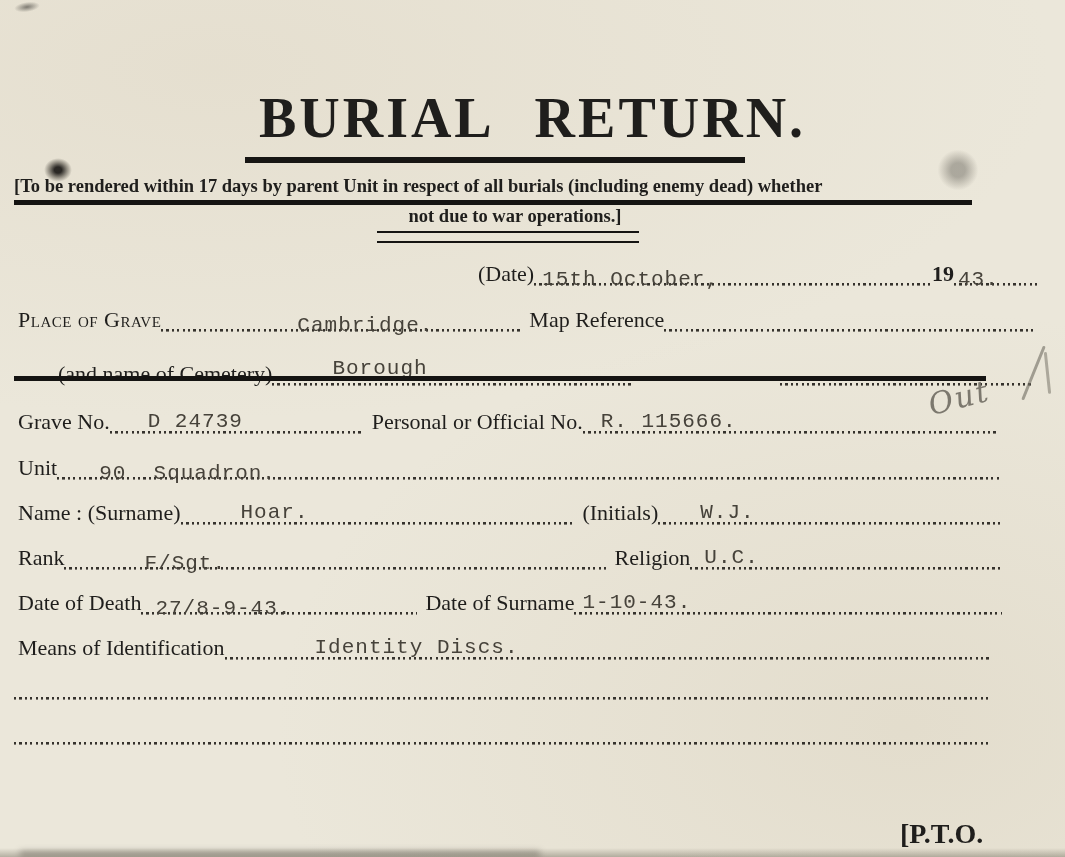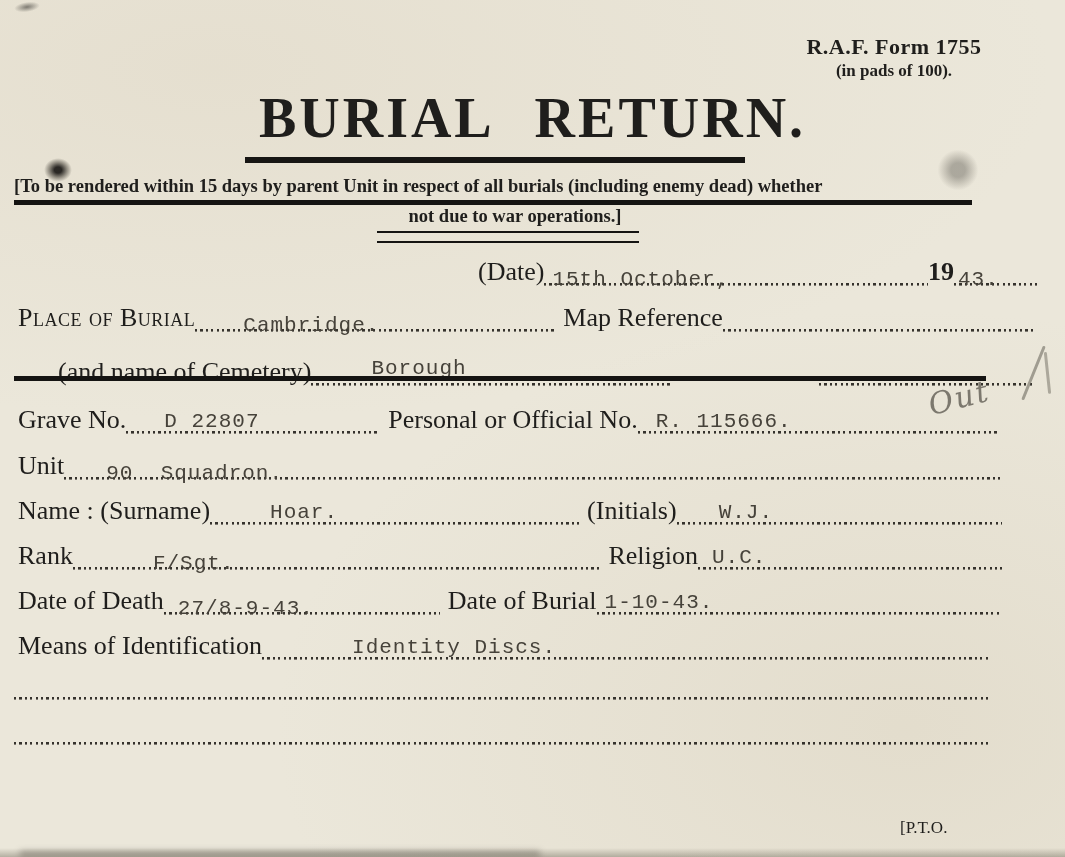--- a/index.html
+++ b/index.html
@@ -27,21 +27,21 @@
            font-size:56px; letter-spacing:3px; word-spacing:26px; }
   .title-rule { top:157px; left:245px; width:500px; height:6px; background:#171614; }
 
   .instr1 { top:176px; left:14px; width:958px; font-weight:bold; font-size:18.5px; white-space:nowrap; }
   .instr1-rule { top:200px; left:14px; width:958px; height:5px; background:#151412; }
   .instr2 { top:206px; left:0; width:1030px; text-align:center; font-weight:bold; font-size:18.5px; }
   .instr2-rule { top:231px; left:377px; width:262px; height:8px;
                  border-top:2.5px solid #151412; border-bottom:2.5px solid #151412; }
 
   .row { position:absolute; display:flex; align-items:flex-end; height:36px; }
-  .lbl { font-size:26px; line-height:1; padding-bottom:1px; white-space:nowrap; }
+  .lbl { font-size:22px; line-height:1; padding-bottom:1px; white-space:nowrap; }
   .lbl.pad { padding-left:8px; }
   .lbl.bold { font-weight:bold;margin-top:7px; }
   .smallcaps { font-variant:small-caps; letter-spacing:0.5px; }
 
   .leader { position:relative; display:flex; align-items:flex-end; align-self:stretch;
     background-image:repeating-linear-gradient(90deg, rgba(38,35,30,0.92) 0 2.2px, transparent 2.2px 5.4px);
     background-repeat:no-repeat; background-position:0 100%; background-size:100% 2.6px;
     white-space:nowrap;
   }
   .grow { flex:1 1 auto;text-align:right; }
@@ -55,21 +55,21 @@
   .high   { transform:translateY(-6px); }
 
   .rule-thick { top:376px; left:14px; width:972px; height:5px; background:#151412; }
 
   .blank-line { position:absolute; height:18px;
     background-image:repeating-linear-gradient(90deg, rgba(38,35,30,0.92) 0 2.2px, transparent 2.2px 5.4px);
     background-repeat:no-repeat; background-position:0 100%; background-size:100% 2.6px; }
   .blank1 { top:682px; left:14px; width:976px; }
   .blank2 { top:727px; left:14px; width:976px; }
 
-  .pto { top:818px; left:900px; font-weight:normal; font-size:17px; }
+  .pto { top:818px; left:900px; font-weight:bold; font-size:28px; }
 
   .pencil-note { top:380px; left:928px; font-size:30px; font-style:italic;
     color:rgba(118,114,104,0.95); transform:rotate(-14deg); letter-spacing:2px;
     font-family:"DejaVu Serif",serif; }
   .pencil-stroke1 { top:344px; left:1032px; width:3px; height:58px;
     background:rgba(120,116,106,0.65); transform:rotate(22deg); border-radius:2px; }
   .pencil-stroke2 { top:352px; left:1046px; width:2.5px; height:42px;
     background:rgba(120,116,106,0.55); transform:rotate(-6deg); border-radius:2px; }
 
   .hole-left { top:158px; left:44px; width:28px; height:24px;
@@ -84,68 +84,64 @@
 </head>
 <body>
 
 <div class="paper">
 
   <div class="abs corner-smudge"></div>
   <div class="abs hole-left"></div>
   <div class="abs hole-right"></div>
   <div class="abs bottom-smudge"></div>
 
-  <div class="abs form-ref">
-    <div class="form-ref-line1">R.A.F. Form 1755</div>
-    <div class="form-ref-line2">(in pads of 100).</div>
-  </div>
 
   <div class="abs title">BURIAL RETURN.</div>
   <div class="abs title-rule"></div>
 
-  <div class="abs instr1">[To be rendered within 15 days by parent Unit in respect of all burials (including enemy dead) whether</div>
+  <div class="abs instr1">[To be rendered within 17 days by parent Unit in respect of all burials (including enemy dead) whether</div>
   <div class="abs instr1-rule"></div>
   <div class="abs instr2">not due to war operations.]</div>
   <div class="abs instr2-rule"></div>
 
   <div class="row" style="top:250px; left:478px; width:562px;">
     <span class="lbl">(Date)</span>
     <span class="leader grow" style="padding-left:8px;">
       <span class="typed online">15th October,</span>
     </span>
     <span class="lbl bold">19</span>
     <span class="leader" style="width:82px; padding-left:4px;">
       <span class="typed online">43.</span>
     </span>
   </div>
 
   <div class="row" style="top:296px; left:18px; width:1018px;">
-    <span class="lbl smallcaps">Place of Burial</span>
-    <span class="leader" style="width:312px; padding-left:48px;">
+    <span class="lbl smallcaps">Place of Grave</span>
+    <span class="leader" style="width:312px; padding-left:48px;justify-content:center;">
       <span class="typed online">Cambridge.</span>
     </span>
     <span class="lbl pad">Map Reference</span>
     <span class="leader grow"></span>
   </div>
 
   <div class="row" style="top:346px; left:18px; width:975px; height:40px;margin-left:40px;">
     <span class="lbl">(and name of Cemetery)</span>
     <span class="leader" style="width:300px; padding-left:60px;">
       <span class="typed high">Borough</span>
     </span>
     <span class="spacer" style="width:148px;"></span>
     <span class="leader grow"></span>
   </div>
 
   <div class="abs rule-thick"></div>
 
   <div class="row" style="top:398px; left:18px; width:980px;">
     <span class="lbl">Grave No.</span>
     <span class="leader" style="width:216px; padding-left:38px;">
-      <span class="typed raised">D 22807</span>
+      <span class="typed raised">D 24739</span>
     </span>
     <span class="lbl pad">Personal or Official No.</span>
     <span class="leader grow" style="padding-left:18px;">
       <span class="typed raised">R. 115666.</span>
     </span>
   </div>
   <div class="abs pencil-note">Out</div>
   <div class="abs pencil-stroke1"></div>
   <div class="abs pencil-stroke2"></div>
 
@@ -176,21 +172,21 @@
     <span class="leader grow" style="padding-left:42px;">
       <span class="typed raised">W.J.</span>
     </span>
   </div>
 
   <div class="row" style="top:579px; left:18px; width:984px;">
     <span class="lbl">Date of Death</span>
     <span class="leader" style="width:262px; padding-left:14px;text-align:center;">
       <span class="typed online">27/8-9-43.</span>
     </span>
-    <span class="lbl pad">Date of Burial</span>
+    <span class="lbl pad">Date of Surname</span>
     <span class="leader grow" style="padding-left:8px;">
       <span class="typed raised">1-10-43.</span>
     </span>
   </div>
 
   <div class="row" style="top:624px; left:18px; width:972px;">
     <span class="lbl">Means of Identification</span>
     <span class="leader grow" style="padding-left:90px;">
       <span class="typed raised">Identity Discs.</span>
     </span>

